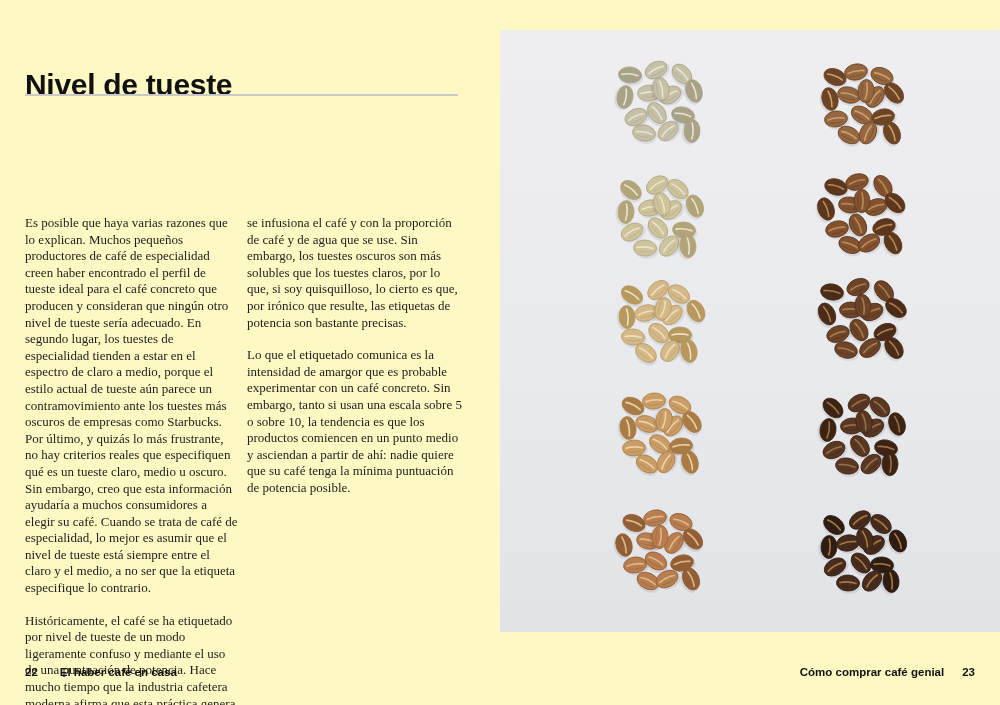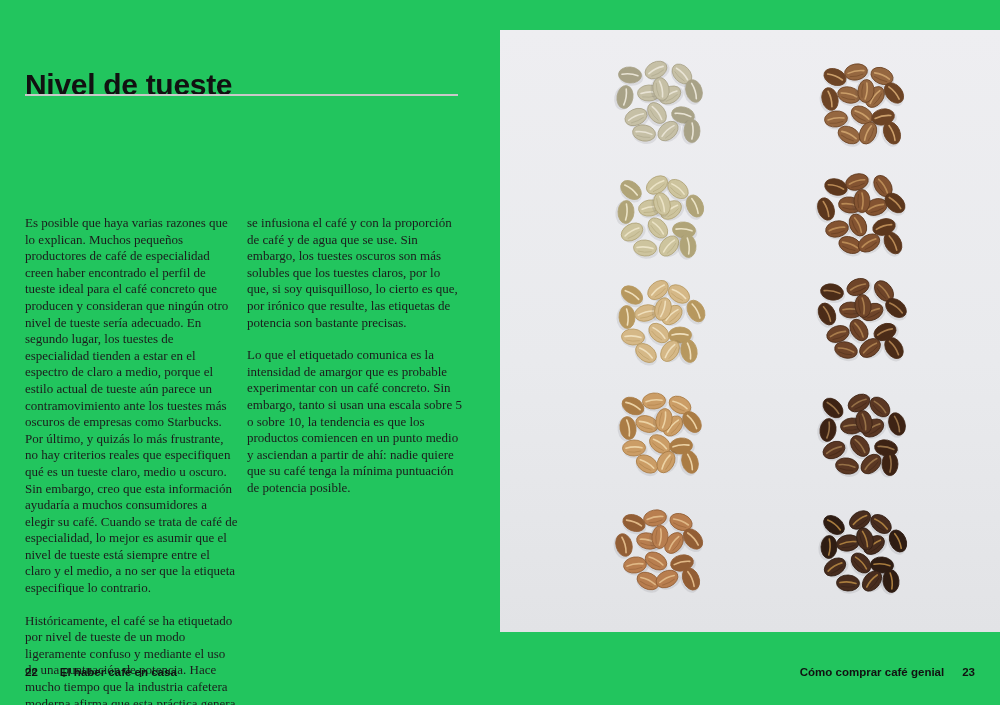--- a/index.html
+++ b/index.html
@@ -1,16 +1,16 @@
 <!DOCTYPE html>
 <html><head>
 <meta charset="utf-8">
 <style>
   html,body{margin:0;padding:0;background:#ffffff;}
-  #spread{position:relative;width:1000px;height:705px;background:#22c55e;overflow:hidden;
+  #spread{position:relative;width:1000px;height:705px;background:#fef9c3;overflow:hidden;
           font-family:"Liberation Serif", serif;color:#1c1c1c;}
 
   
   .title{position:absolute;left:25px;top:48px;width:440px;
          font-family:"Liberation Sans", sans-serif;font-weight:700;font-size:30px;
          letter-spacing:-0.3px;color:#111;}
   .title-rule{position:absolute;left:25px;top:94px;width:433px;height:2px;background:#c9c9c9;}
   .intro{position:absolute;left:25px;top:106px;width:444px;
          font-weight:700;font-size:17.5px;line-height:25.5px;color:#151515;}
   .col{position:absolute;top:203px;font-size:13px;line-height:16.6px;color:#1c1c1c;}

